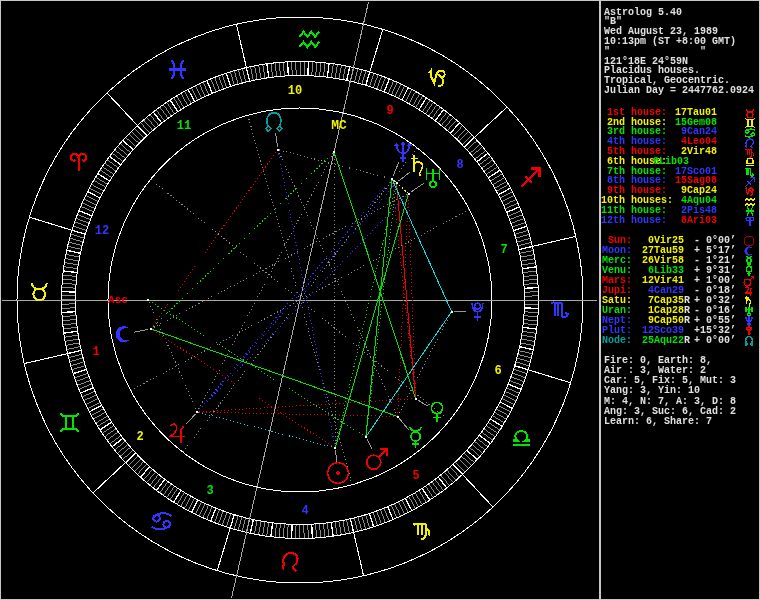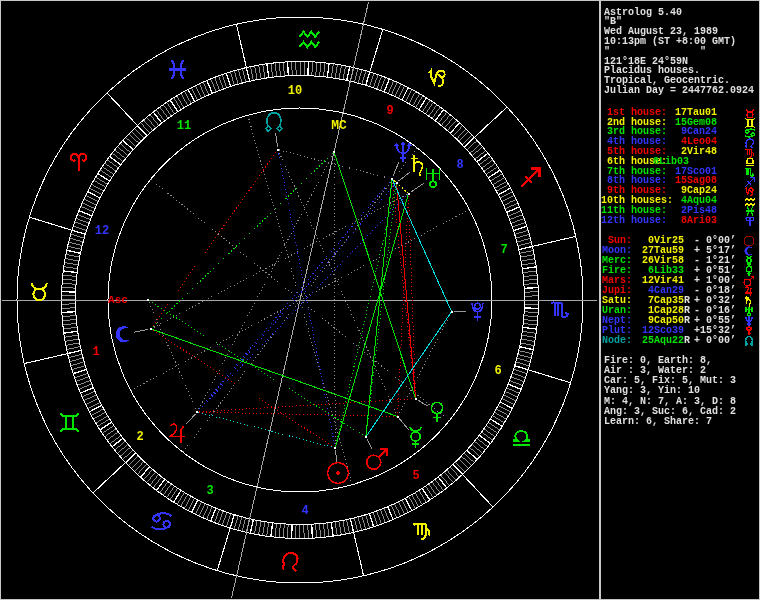--- a/index.html
+++ b/index.html
@@ -271,24 +271,24 @@
 <svg class="pg" style="left:743px;top:245.2px" width="12" height="12" viewBox="0 0 16 16">
       <use href="#g_moo" stroke="#3434ff" fill="#3434ff" stroke-width="1.8"></use>
     </svg>
 <div class="t" style="left:602px;top:256.2px;width:30px;text-align:center;color:#00e400">Merc:</div>
 <div class="t" style="left:642px;top:256.2px;width:42px;text-align:right;color:#f2f200">26Vir58</div>
 
 <div class="t" style="left:694px;top:256.2px">- 1°21’</div>
 <svg class="pg" style="left:743px;top:255.2px" width="12" height="12" viewBox="0 0 16 16">
       <use href="#g_mer" stroke="#00e400" fill="none" stroke-width="1.8"></use>
     </svg>
-<div class="t" style="left:602px;top:266.2px;width:30px;text-align:right;color:#00e400">Fire:</div>
+<div class="t" style="left:602px;top:266.2px;width:30px;text-align:right;color:#00e400">Venu:</div>
 <div class="t" style="left:642px;top:266.2px;width:42px;text-align:right;color:#00e400">6Lib33</div>
 
-<div class="t" style="left:694px;top:266.2px">+ 0°51’</div>
+<div class="t" style="left:694px;top:266.2px">+ 9°31’</div>
 <svg class="pg" style="left:743px;top:265.2px" width="12" height="12" viewBox="0 0 16 16">
       <use href="#g_ven" stroke="#00e400" fill="none" stroke-width="1.8"></use>
     </svg>
 <div class="t" style="left:602px;top:276.1px;width:30px;text-align:right;color:#f20000">Mars:</div>
 <div class="t" style="left:642px;top:276.1px;width:42px;text-align:center;color:#f2f200">12Vir41</div>
 
 <div class="t" style="left:694px;top:276.1px">+ 1°00’</div>
 <svg class="pg" style="left:743px;top:275.1px" width="12" height="12" viewBox="0 0 16 16">
       <use href="#g_mar" stroke="#f20000" fill="none" stroke-width="1.8"></use>
     </svg>

